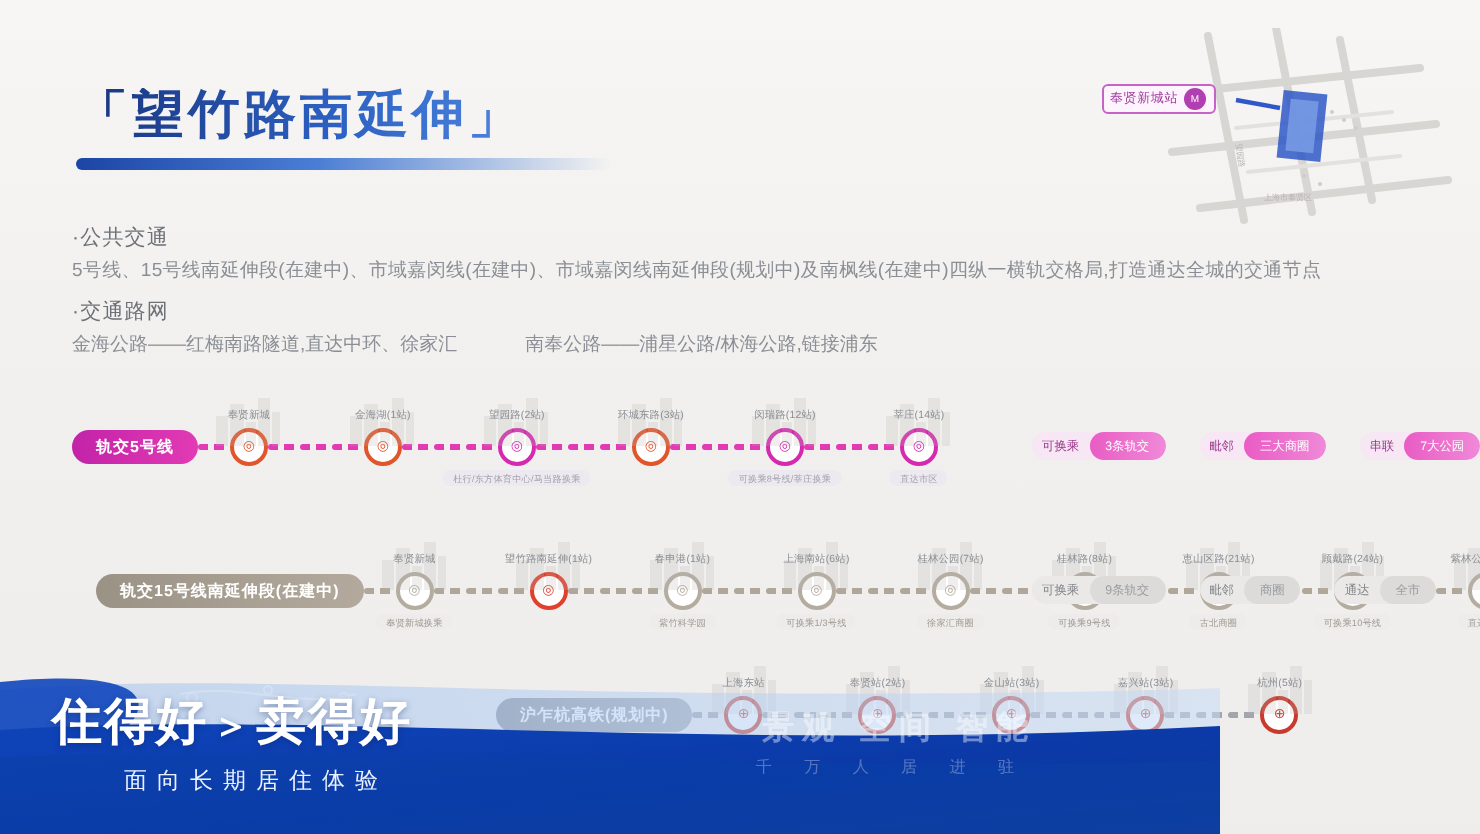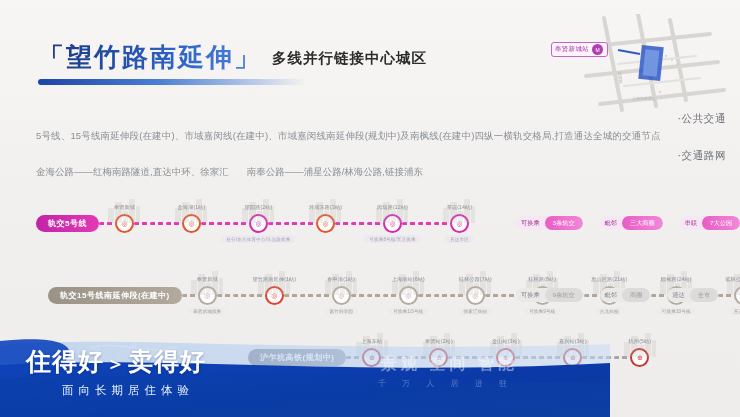--- a/index.html
+++ b/index.html
@@ -26,24 +26,24 @@
   .title-sub{
     font-size:14.5px;font-weight:700;color:#2c2c2c;letter-spacing:1px;
     padding-bottom:2px;white-space:nowrap;
   }
   .title-rule{
     margin-top:9px;width:268px;height:6px;border-radius:3px;
     background:linear-gradient(90deg,#1c45a6 0%,#4a7ed4 45%,rgba(160,190,230,0) 100%);
   }
   
   .copy{position:absolute;left:36px;top:112px;width:690px;}
-  .copy .lbl{font-size:10.5px;color:#6d7177;letter-spacing:.6px;margin:0 0 3px 0;text-align:right;}
+  .copy .lbl{font-size:10.5px;color:#6d7177;letter-spacing:.6px;margin:0 0 3px 0;}
   .copy .line{font-size:9.5px;color:#8b8f95;letter-spacing:.15px;line-height:1.5;white-space:nowrap;}
   .copy .gap{height:6px;}
-  .roads{display:flex;gap:18px;font-size:9.5px;color:#8b8f95;white-space:nowrap;}
+  .roads{display:flex;gap:34px;font-size:9.5px;color:#8b8f95;white-space:nowrap;}
   
   .inset{position:absolute;left:500px;top:14px;width:228px;height:104px;}
   .inset svg{display:block;}
   .inset-pin{
     position:absolute;left:51px;top:28px;display:flex;align-items:center;gap:3px;
     background:#fdf4fd;border:1px solid #c663c6;border-radius:3px;
     padding:1px 4px 1px 3px;
   }
   .inset-pin .txt{font-size:6.5px;color:#a23ca2;letter-spacing:.3px;white-space:nowrap;}
   .inset-pin .badge{
@@ -137,21 +137,20 @@
   }
 </style>
 </head>
 <body>
 
 <div class="page">
 
   <div class="header">
     <div class="title-row">
       <div class="title-main">「望竹路南延伸」</div>
-      <div class="title-sub">多线并行链接中心城区</div>
     </div>
     <div class="title-rule"></div>
   </div>
 
   <div class="copy">
     <div class="lbl">·公共交通</div>
     <div class="line">5号线、15号线南延伸段(在建中)、市域嘉闵线(在建中)、市域嘉闵线南延伸段(规划中)及南枫线(在建中)四纵一横轨交格局,打造通达全城的交通节点</div>
     <div class="gap"></div>
     <div class="lbl">·交通路网</div>
     <div class="roads">

